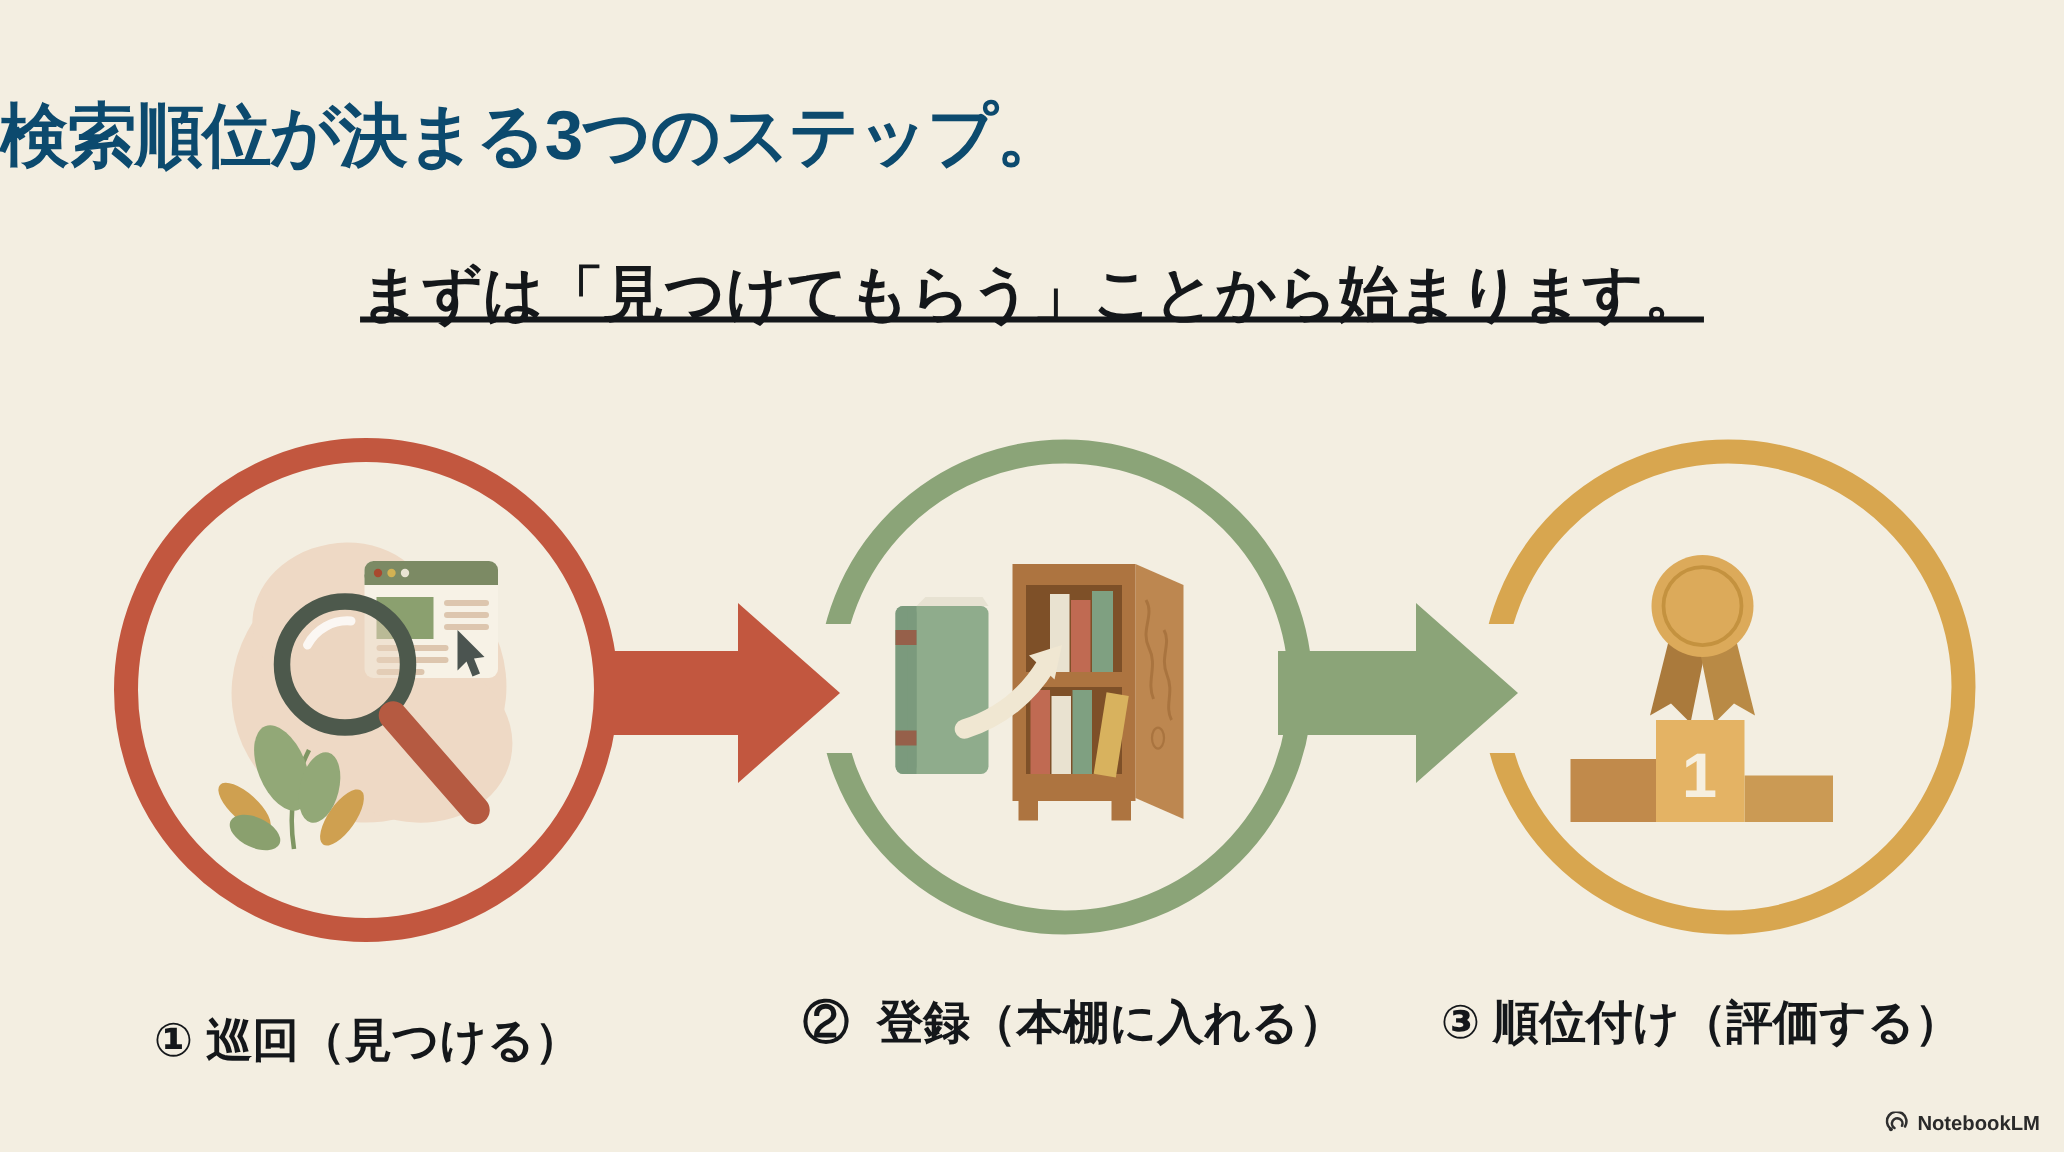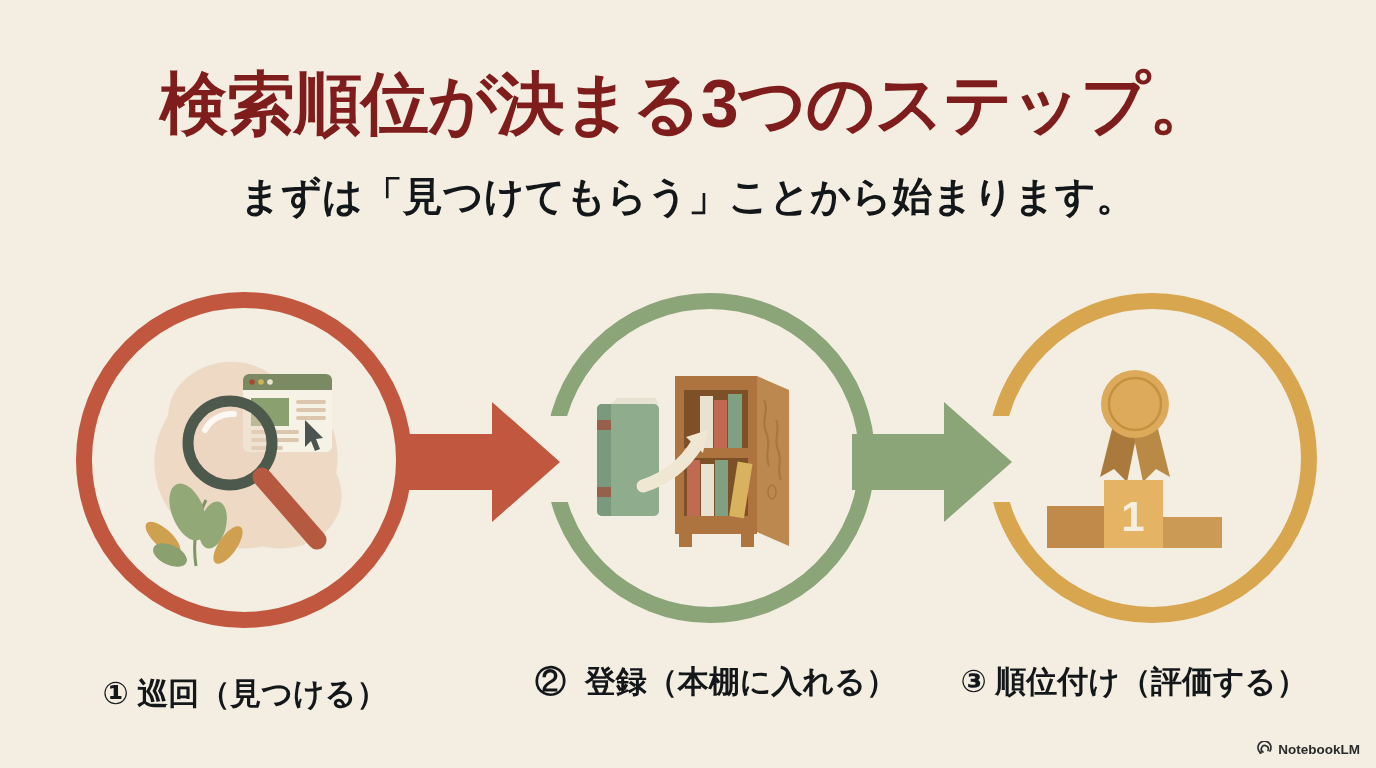--- a/index.html
+++ b/index.html
@@ -5,39 +5,39 @@
   html,body{margin:0;padding:0;}
   body{
     width:1376px;height:768px;
     background:#f3eee1;
     font-family:"Liberation Sans","DejaVu Sans",sans-serif;
     overflow:hidden;
   }
   .canvas{position:relative;width:1376px;height:768px;background:#f3eee1;overflow:hidden;}
   .title{
     position:absolute;top:64px;left:0;width:100%;
-    text-align:center;font-size:68px;font-weight:900;
-    color:#7f1d1d;letter-spacing:-1px;line-height:1.15;margin:0;
+    font-size:46px;font-weight:900;
+    color:#0c4a6e;letter-spacing:-1px;line-height:1.15;margin:0;
   }
   .subtitle{
     position:absolute;top:174px;left:0;width:100%;
     text-align:center;font-size:40px;font-weight:800;
-    color:#14171a;margin:0;line-height:1.1;
+    color:#14171a;margin:0;line-height:1.1;text-decoration:underline;
   }
   .diagram{position:absolute;left:0;top:0;width:1376px;height:768px;}
   .step-label{
     position:absolute;top:661px;transform:translateX(-50%);
     font-size:31px;font-weight:800;color:#14171a;white-space:nowrap;
   }
   .step-label.l1{left:245px;margin-top:12px;}
   .step-label.l2{left:716px;font-family:Liberation Mono, monospace;}
   .step-label.l3{left:1118px;margin-left:16px;}
   .watermark{
     position:absolute;right:16px;bottom:11px;
-    display:flex;align-items:center;gap:5px;
+    display:flex;gap:5px;
     font-size:13.5px;font-weight:600;color:#2a2a2a;
   }
 </style>
 </head>
 <body>
 
 <div class="canvas">
 
   <h1 class="title">検索順位が決まる3つのステップ。</h1>
   <h2 class="subtitle">まずは「見つけてもらう」ことから始まります。</h2>

